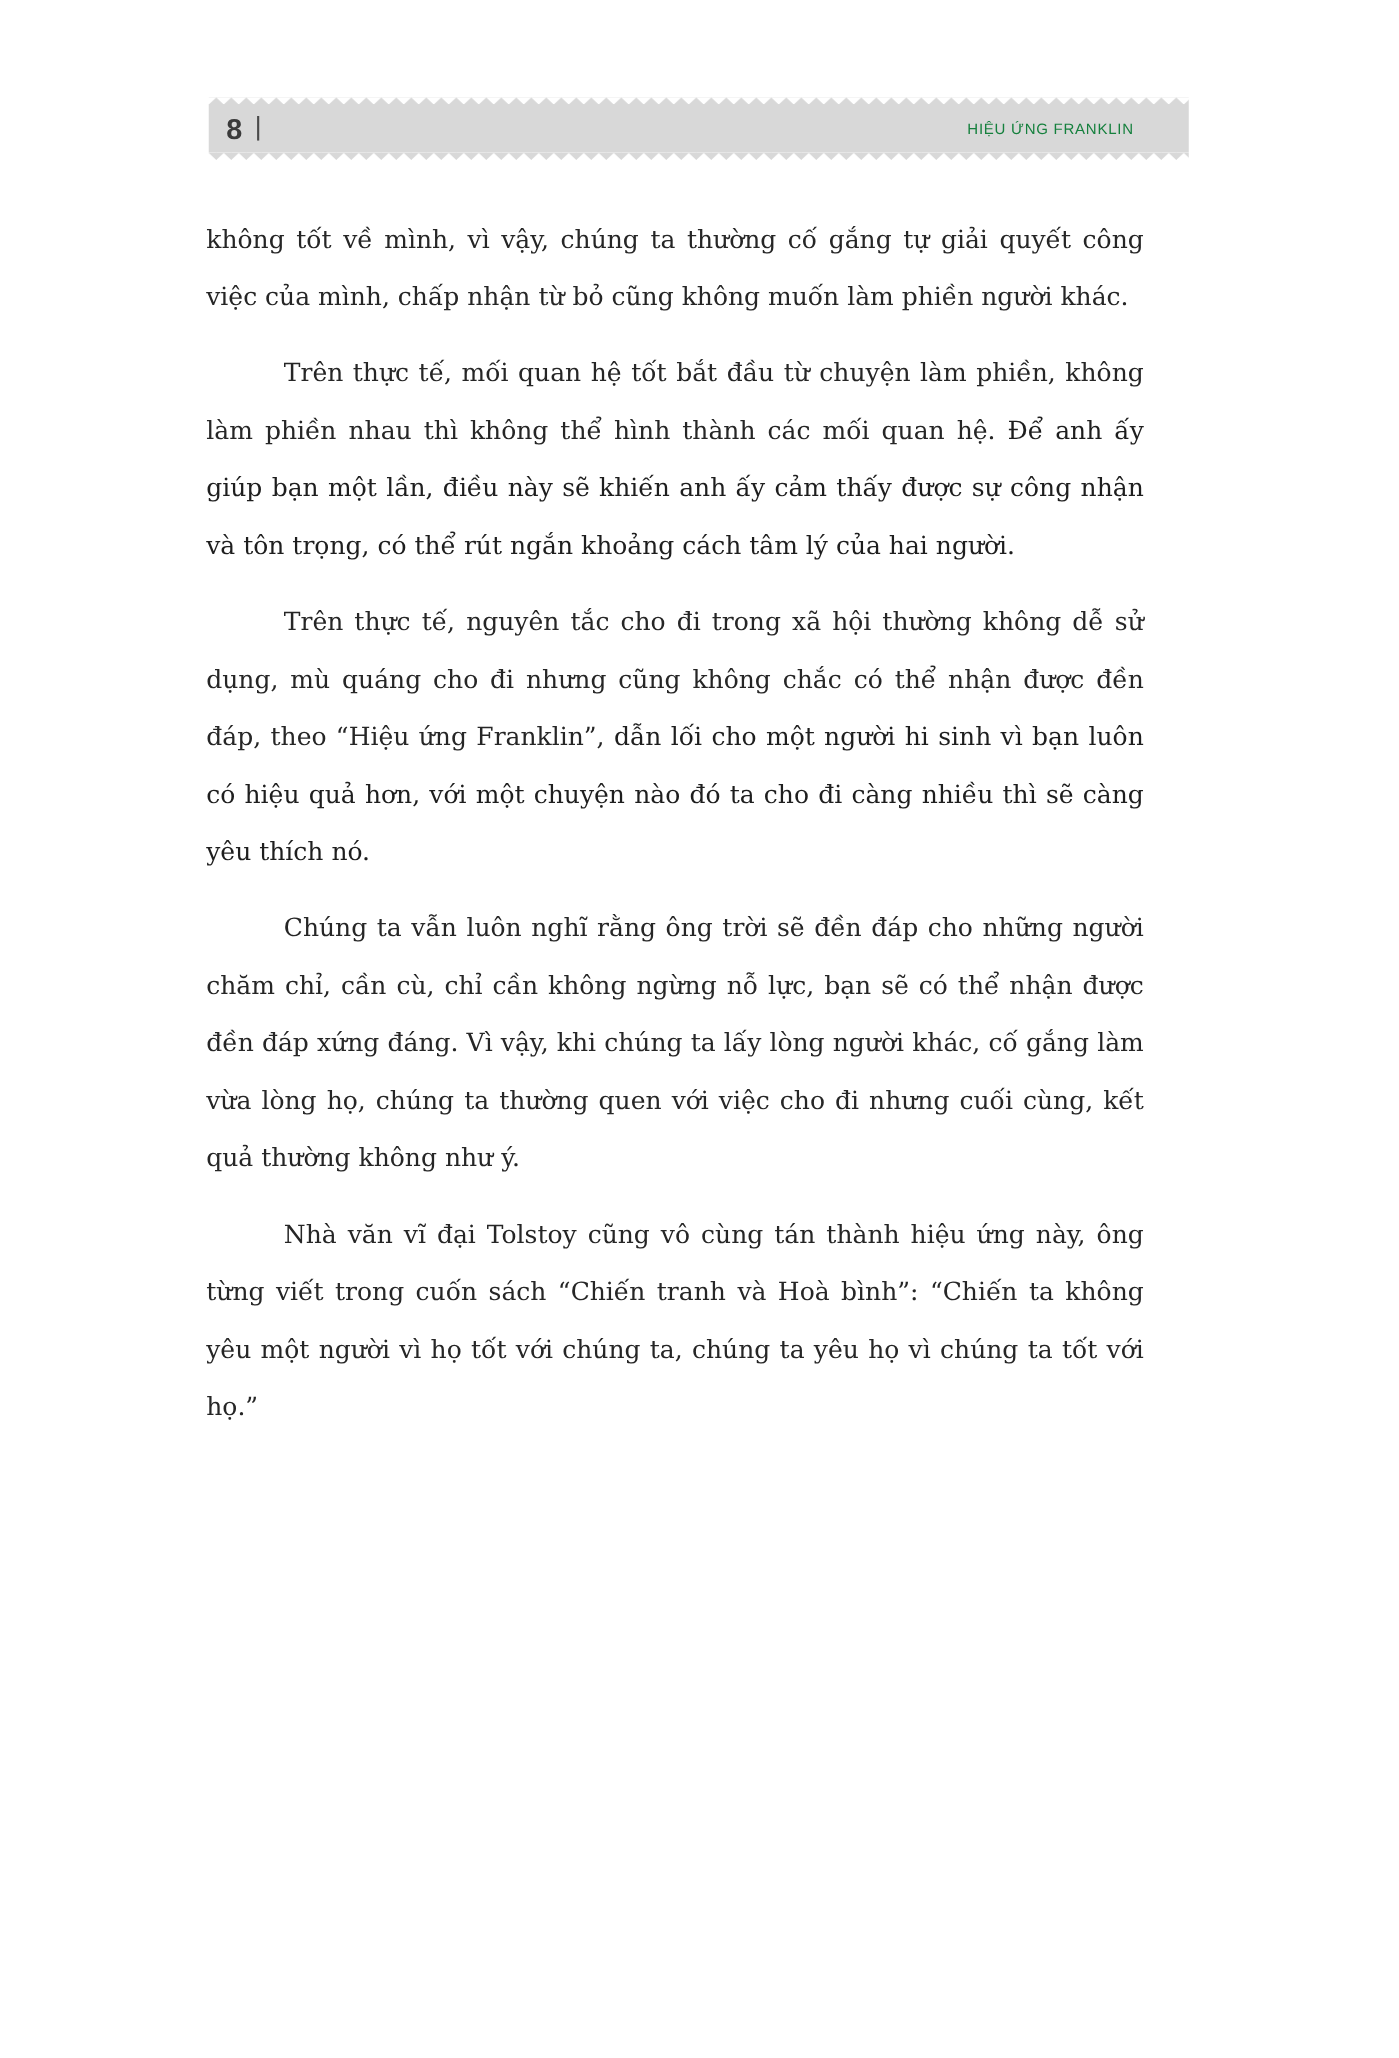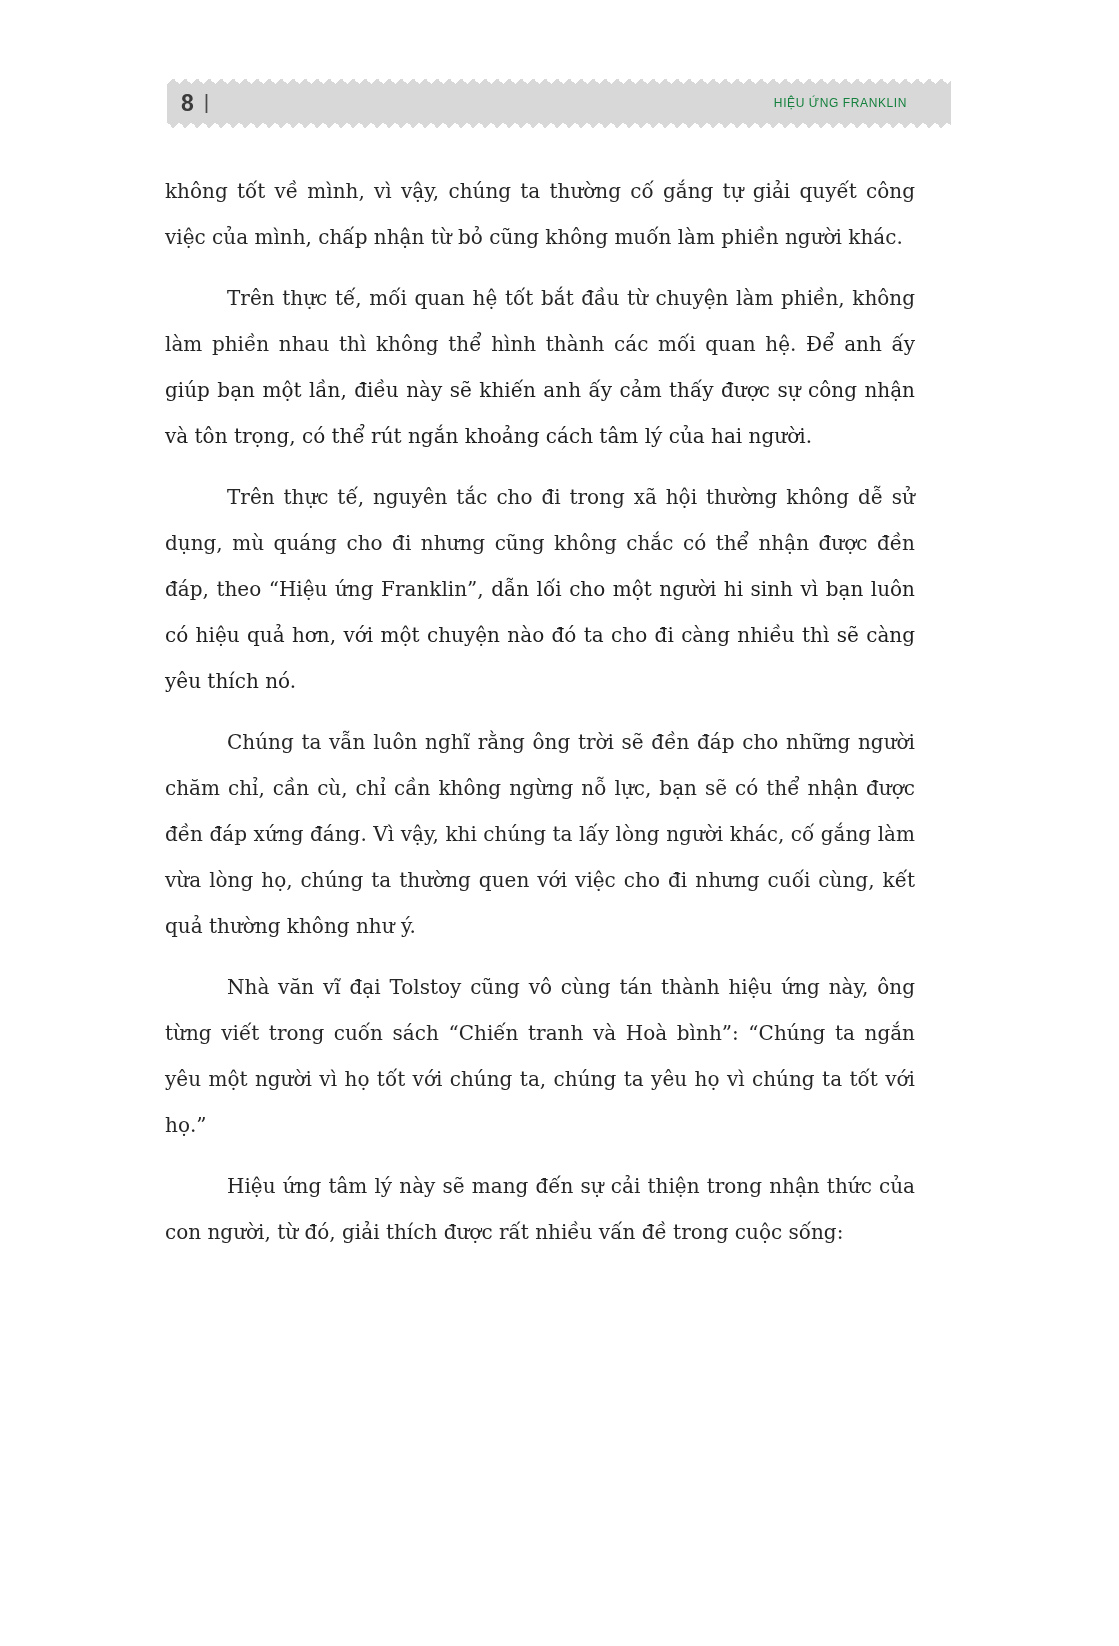--- a/index.html
+++ b/index.html
@@ -122,22 +122,19 @@
 
     <p class="indent">
       <span>Trên thực tế, nguyên tắc cho đi trong xã hội thường không dễ sử dụng, mù quáng cho đi nhưng cũng không chắc có thể nhận được đền đáp, theo “Hiệu ứng Franklin”, </span><span class="seg-bold">dẫn lối cho một người hi sinh vì bạn luôn có hiệu quả hơn, với một chuyện nào đó ta cho đi càng nhiều thì sẽ càng yêu thích nó.</span>
     </p>
 
     <p class="indent">
       <span>Chúng ta vẫn luôn nghĩ rằng ông trời sẽ đền đáp cho những người chăm chỉ, cần cù, chỉ cần không ngừng nỗ lực, bạn sẽ có thể nhận được đền đáp xứng đáng. Vì vậy, khi chúng ta lấy lòng người khác, cố gắng làm vừa lòng họ, chúng ta thường quen với việc cho đi nhưng cuối cùng, kết quả thường không như ý.</span>
     </p>
 
     <p class="indent">
-      <span>Nhà văn vĩ đại Tolstoy cũng vô cùng tán thành hiệu ứng này, ông từng viết trong cuốn sách “Chiến tranh và Hoà bình”: “Chúng ta ngắn yêu một người vì họ tốt với chúng ta, chúng ta yêu họ vì chúng ta tốt với họ.”</span>
+      <span>Nhà văn vĩ đại Tolstoy cũng vô cùng tán thành hiệu ứng này, ông từng viết trong cuốn sách “Chiến tranh và Hoà bình”: “Chiến ta không yêu một người vì họ tốt với chúng ta, chúng ta yêu họ vì chúng ta tốt với họ.”</span>
     </p>
 
-    <p class="indent">
-      <span>Hiệu ứng tâm lý này sẽ mang đến sự cải thiện trong nhận thức của con người, từ đó, giải thích được rất nhiều vấn đề trong cuộc sống:</span>
-    </p>
 
   </div>
 
 </div>
 
 </body></html>

